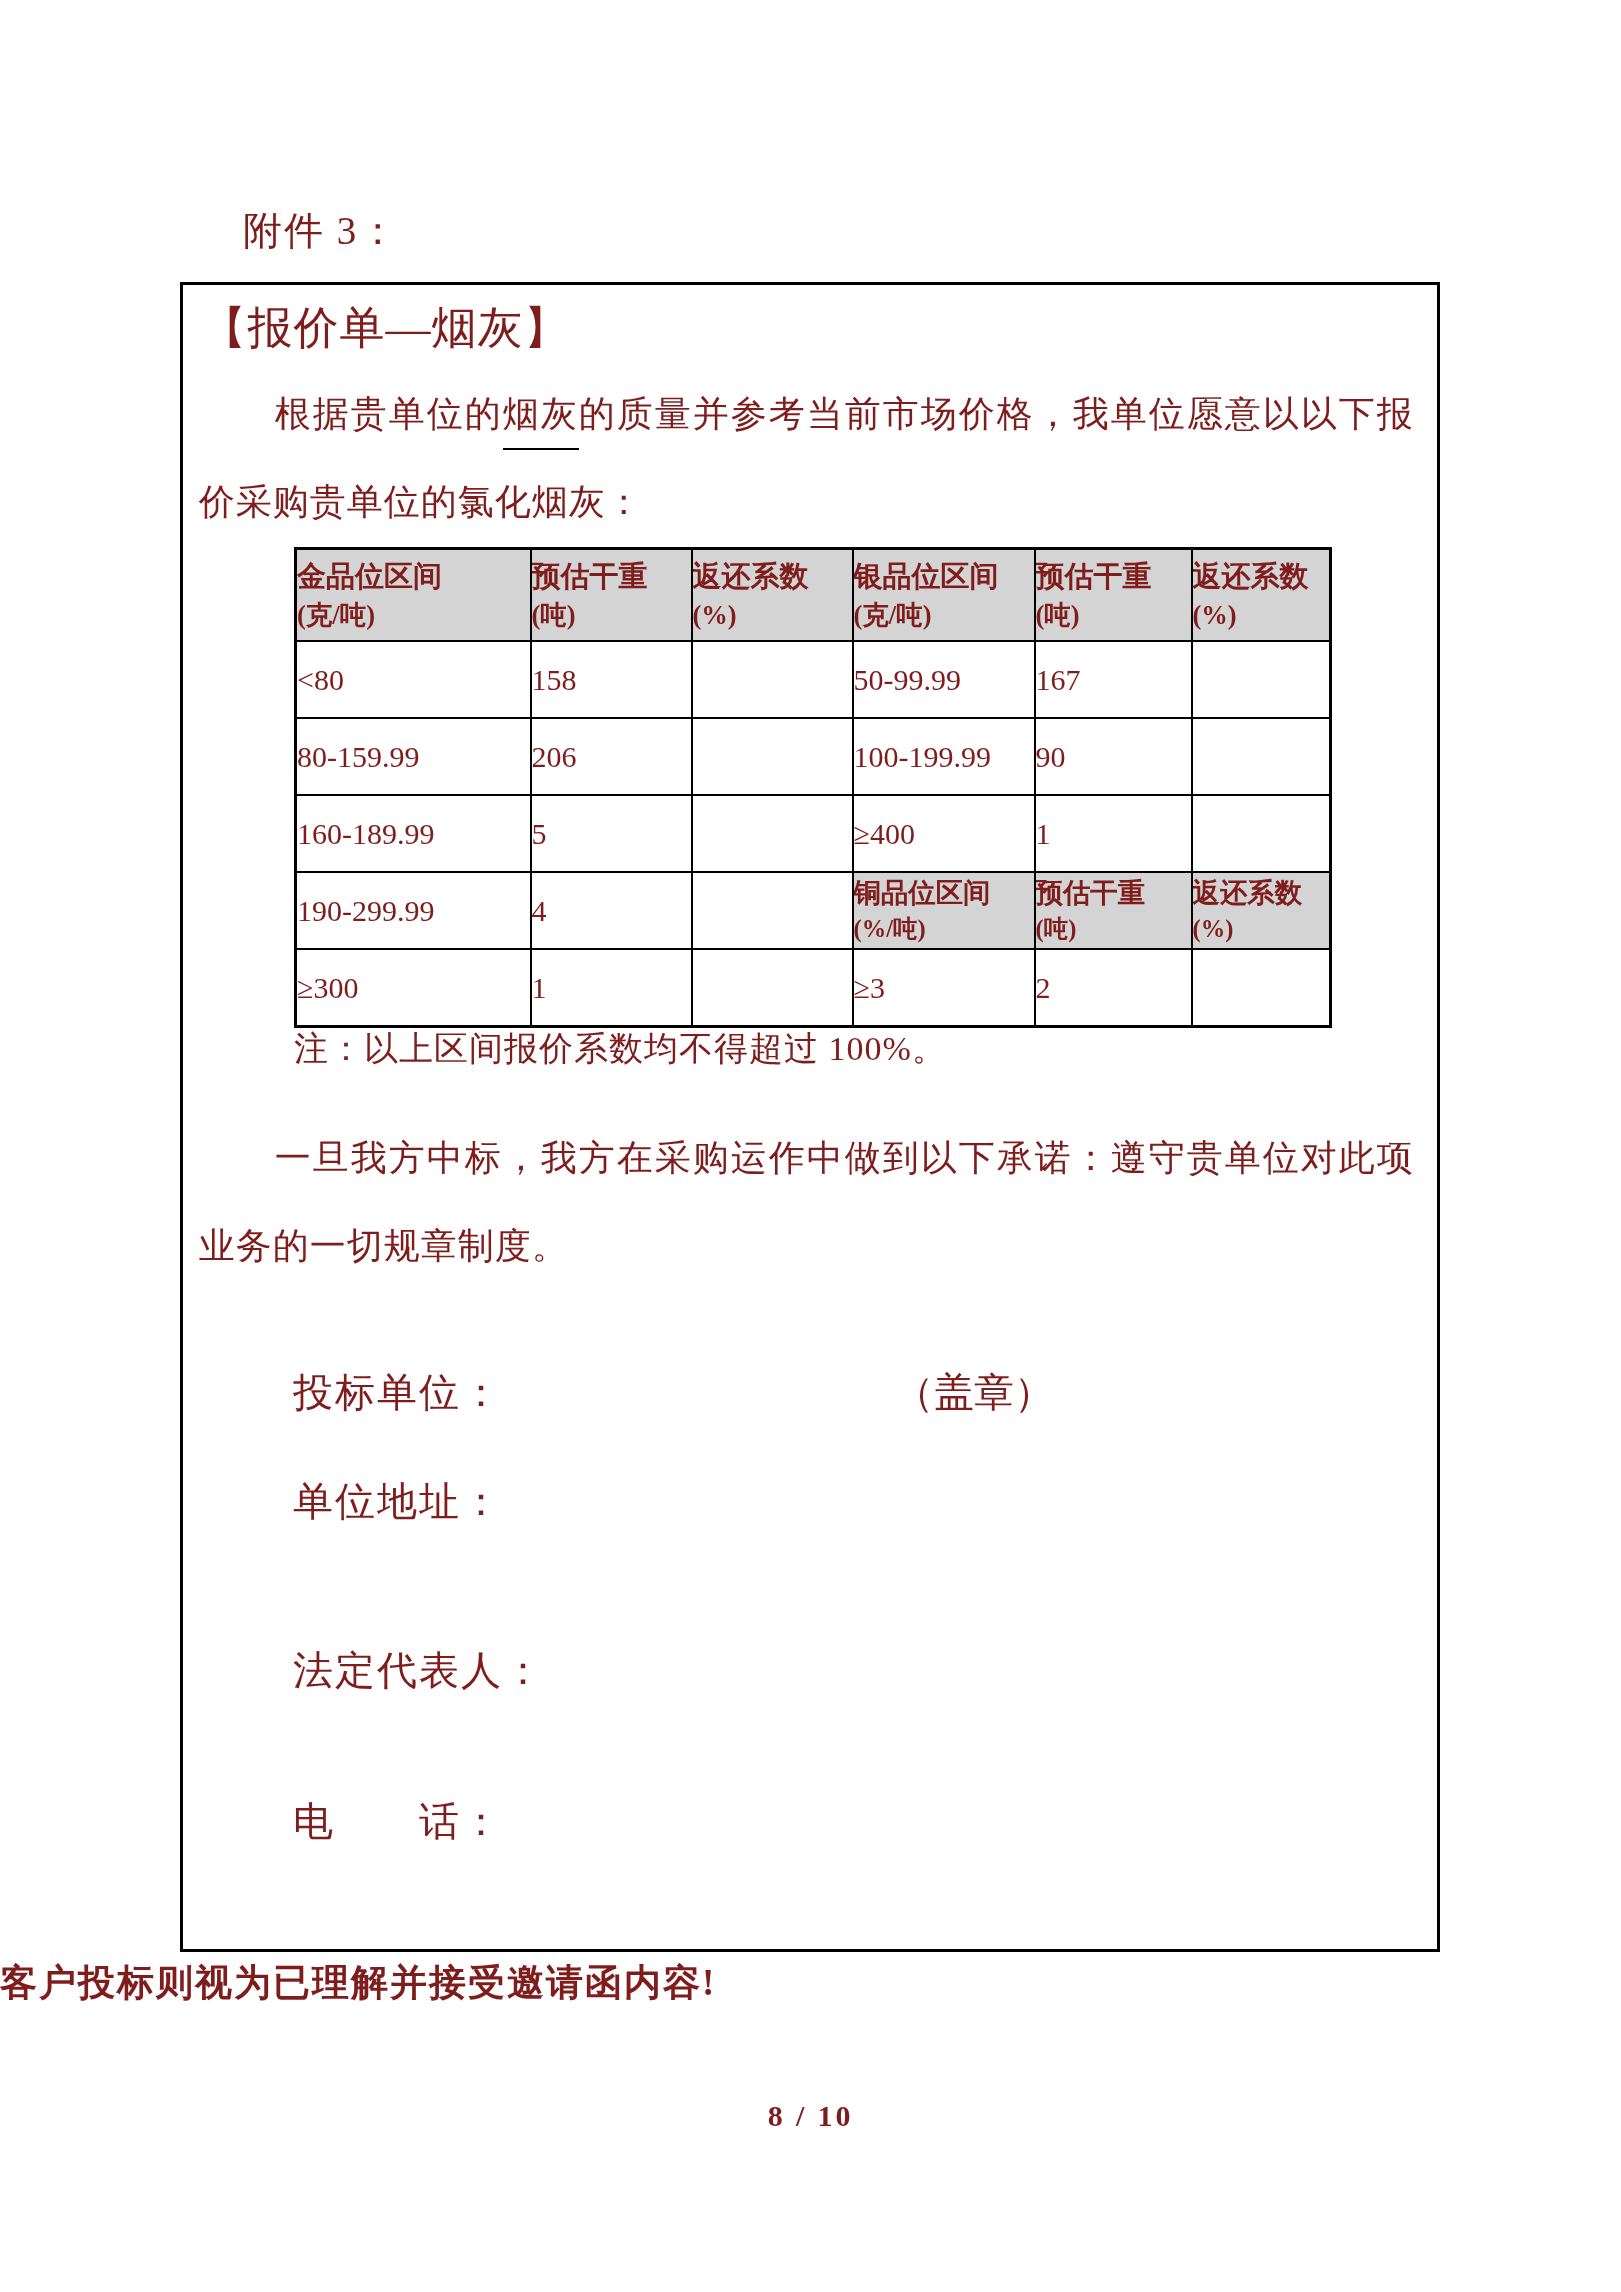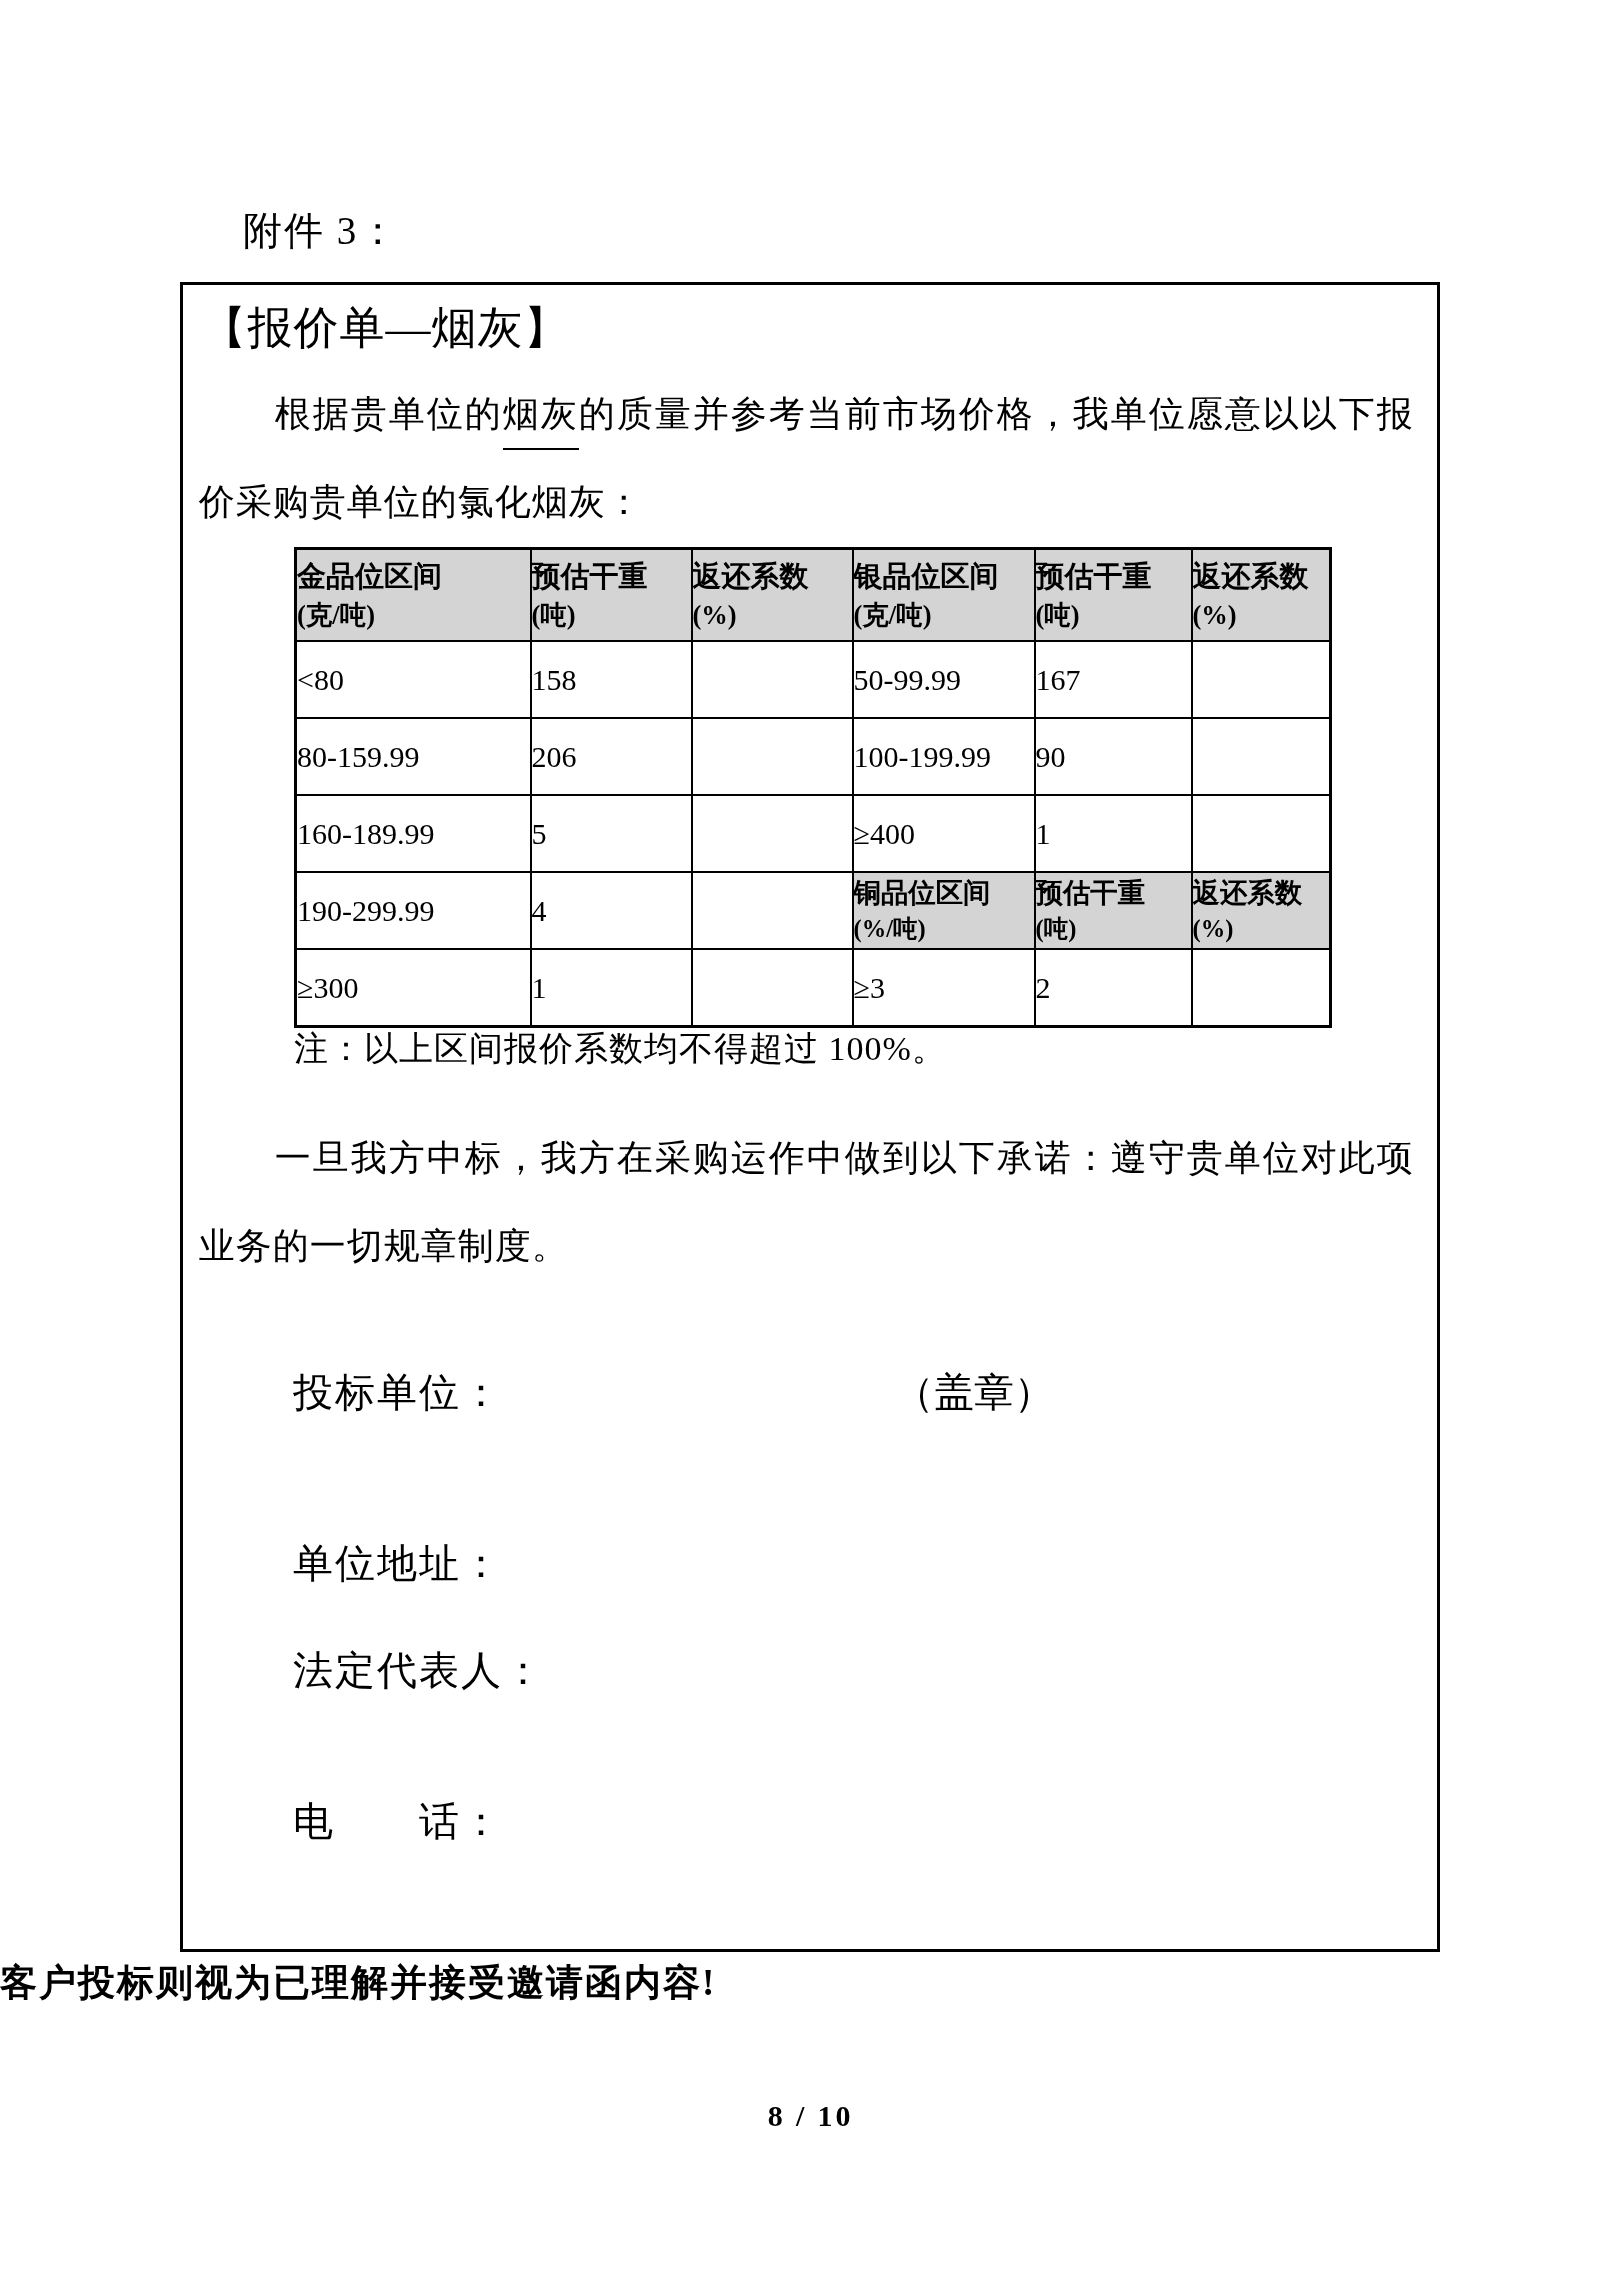--- a/index.html
+++ b/index.html
@@ -1,21 +1,21 @@
 <!DOCTYPE html>
 <html><head>
 <meta charset="utf-8">
 <style>
   html, body { margin: 0; padding: 0; background: #ffffff; }
   .page {
     position: relative;
     width: 1621px;
     height: 2192px;
     background: #ffffff;
-    color: #000000;
+    color: #7f1d1d;
     font-family: "Liberation Serif", "DejaVu Serif", serif;
     overflow: hidden;
   }
   .attachment-label {
     position: absolute;
     left: 243px;
     top: 204px;
     font-size: 39px;
     letter-spacing: 2px;
   }
@@ -95,21 +95,21 @@
     letter-spacing: 1px;
   }
   .sig-field {
     position: absolute;
     left: 110px;
     font-size: 40px;
     letter-spacing: 2px;
   }
   .sig-bidder { top: 1080px; }
   .sig-seal   { position: absolute; left: 702px; top: 1080px; font-size: 40px; margin-left: 9px; }
-  .sig-address { top: 1251px; }
+  .sig-address { top: 1189px; }
   .sig-legal  { top: 1358px; }
   .sig-phone  { top: 1509px; }
   .footer-note {
     position: absolute;
     left: 0;
     top: 1958px;
     width: 1621px;
     text-align: left;
     font-size: 37px;
     font-weight: bold;

